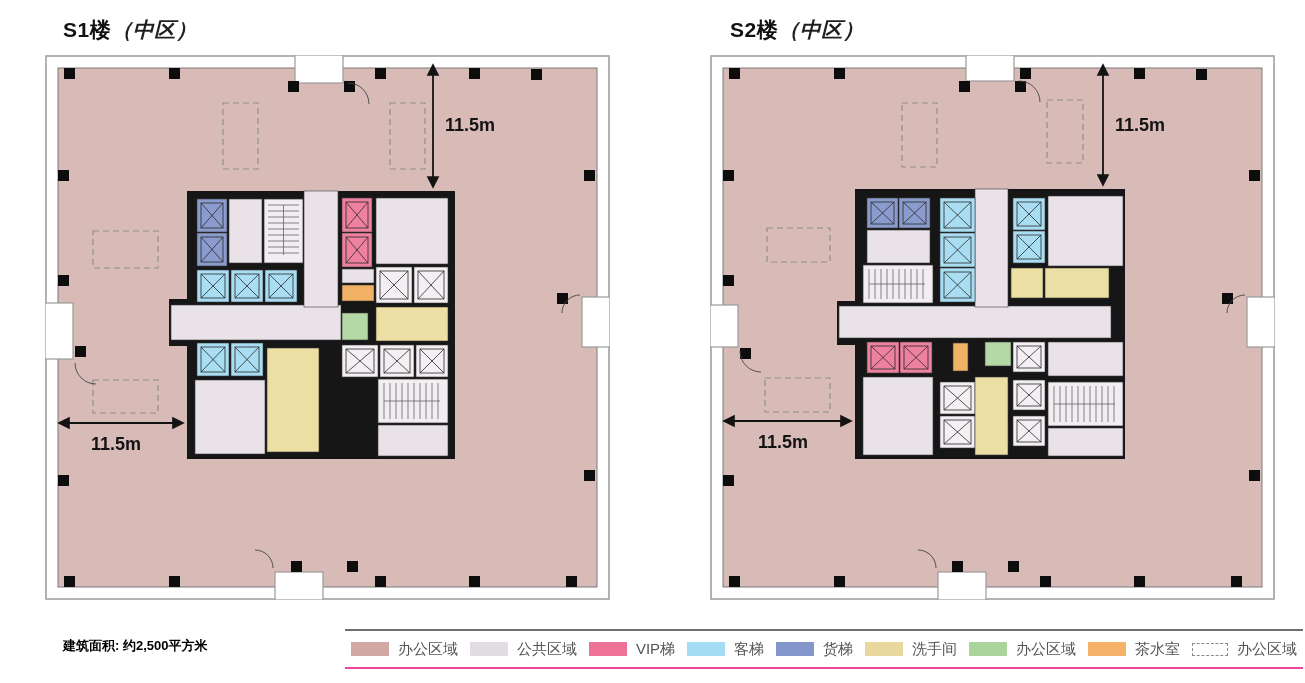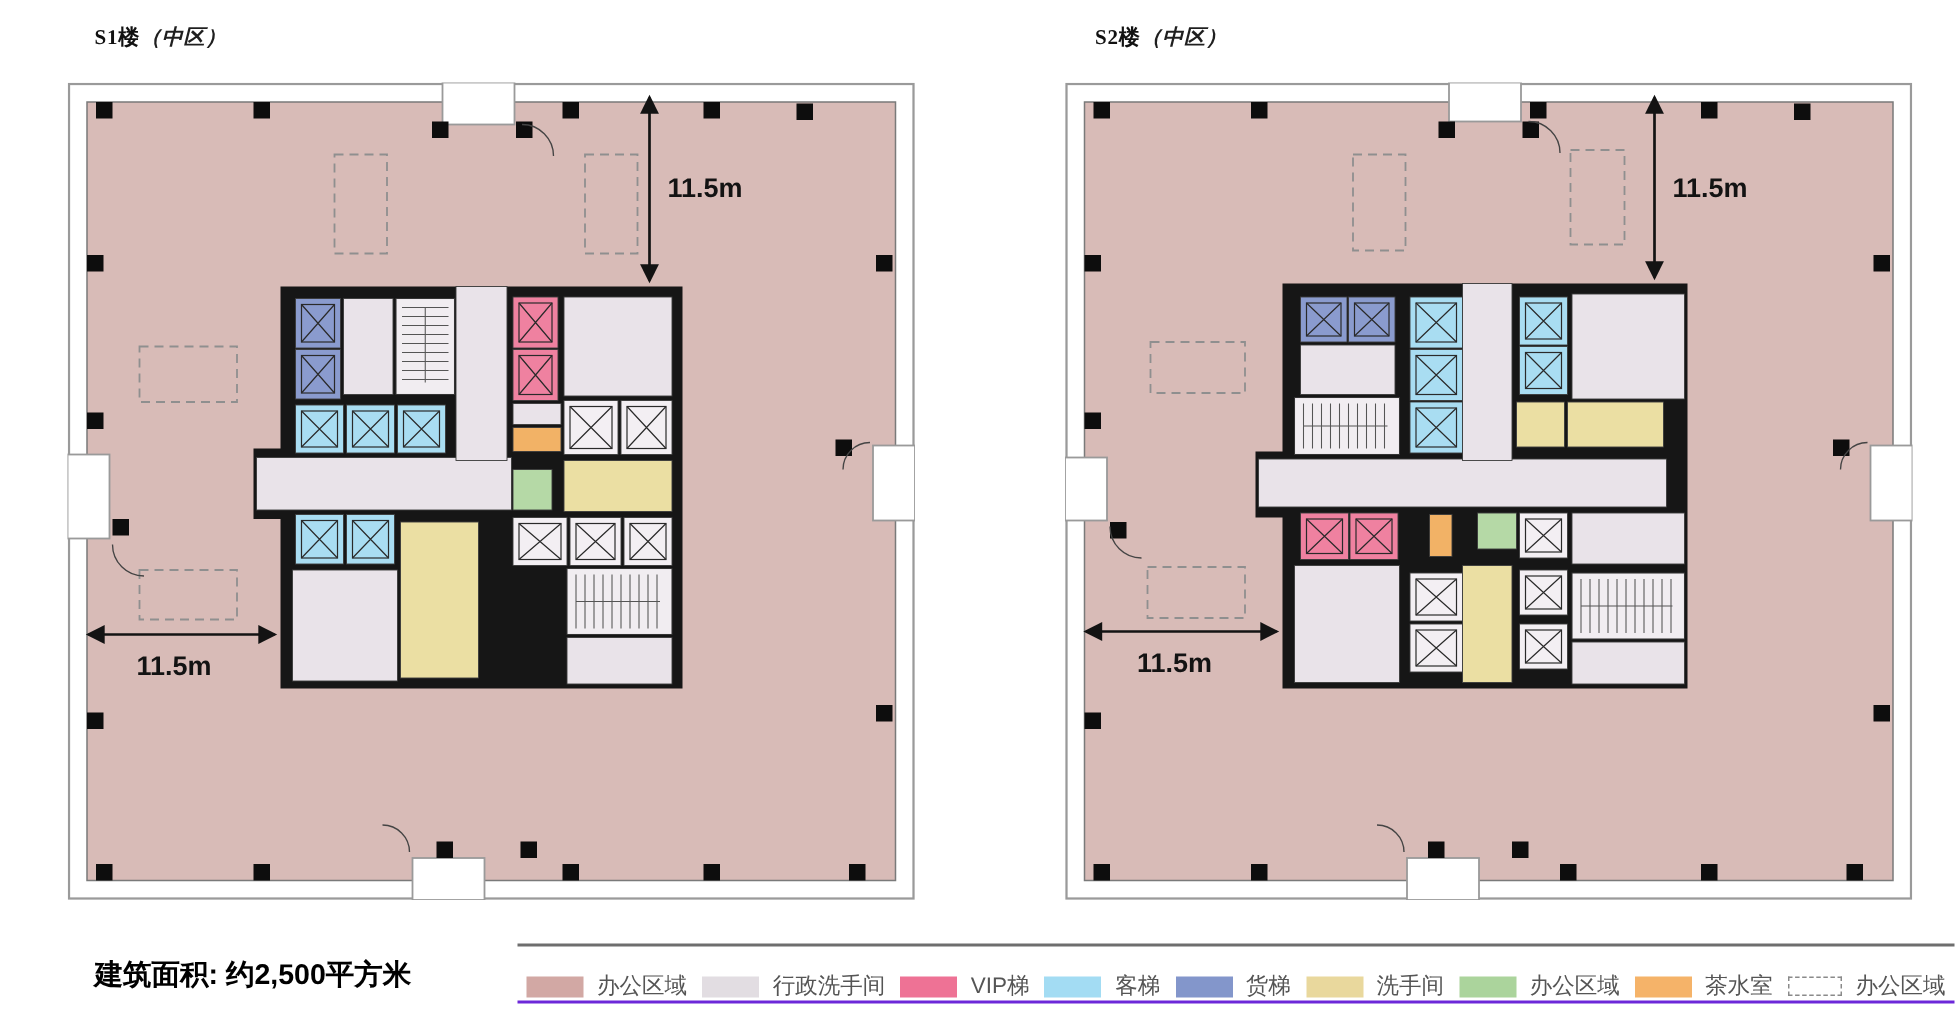--- a/index.html
+++ b/index.html
@@ -1,20 +1,20 @@
 <!DOCTYPE html>
 <html style="--c-office: #d8bbb7; --c-public: #e9e3e9; --c-vip: #ef81a0; --c-passenger: #a9ddf2; --c-freight: #8a9bce; --c-restroom: #ebdfa3; --c-exec: #b5d9a6; --c-tea: #f2b266; --c-white_elv: #f3eff3; --c-stairs: #f1edf1; --c-core_wall: #161616; --c-dash_line: #8f8f8f; --c-dim_line: #131313;"><head>
 <meta charset="utf-8">
 <style>
   html,body{margin:0;padding:0;}
   body{
     width:1305px;height:683px;position:relative;background:#ffffff;
     font-family:"Liberation Sans",sans-serif;overflow:hidden;
   }
-  .ptitle{position:absolute;top:16px;font-size:14px;color:#111;letter-spacing:.5px;white-space:nowrap;font-family:Liberation Serif, serif;}
+  .ptitle{position:absolute;top:16px;font-size:21px;color:#111;letter-spacing:.5px;white-space:nowrap;}
   .ptitle .t1{font-weight:bold;}
   .ptitle .t2{font-weight:bold;font-style:italic;color:#1f1f1f;}
   .plan{position:absolute;width:676px;height:545px;}
   #plan-s1{left:45px;top:55px;}
   #plan-s2{left:710px;top:55px;}
   svg.plansvg{width:565px;height:545px;display:block;}
 
   .slab{fill:#ffffff;stroke:#9a9a9a;stroke-width:1.5;}
   .office{fill:var(--c-office);stroke:#7a7a7a;stroke-width:1;}
   .notch{fill:#ffffff;stroke:#9a9a9a;stroke-width:1.2;}
@@ -29,29 +29,29 @@
   .room-exec{fill:var(--c-exec);stroke:#3a3a3a;stroke-width:.6;}
   .room-tea{fill:var(--c-tea);stroke:#3a3a3a;stroke-width:.6;}
   .room-welv{fill:var(--c-white_elv);stroke:#3a3a3a;stroke-width:.6;}
   .stairs rect{fill:var(--c-stairs);stroke:#333;stroke-width:.7;}
   .door path{fill:none;stroke:#444;stroke-width:.9;}
   .dim{stroke:var(--c-dim_line);stroke-width:1.8;fill:none;}
   .dimtext{font-weight:bold;font-size:18px;fill:#131313;font-family:"Liberation Sans",sans-serif;}
 
   .legend{
     position:absolute;left:345px;top:629px;width:958px;height:40px;
-    border-top:2px solid #6e6e6e;border-bottom:2px solid #6d28d9;
-    display:flex;align-items:flex-end;justify-content:space-between;
+    border-top:2px solid #6e6e6e;border-bottom:2px solid #ec4899;
+    display:flex;align-items:center;justify-content:space-between;
     padding:0 6px;box-sizing:border-box;
   }
   .li{display:flex;align-items:center;gap:9px;}
   .sw{width:38px;height:14px;display:inline-block;}
   .sw.dashed{width:34px;height:11px;background:#fff;border:1.5px dashed #8a8a8a;}
   .ll{font-size:15px;color:#555;white-space:nowrap;}
-  .area{position:absolute;left:63px;top:637px;font-size:19px;font-weight:bold;color:#000;white-space:nowrap;}
+  .area{position:absolute;left:63px;top:637px;font-size:13px;font-weight:bold;color:#000;white-space:nowrap;}
 </style>
 </head>
 <body>
 
 <div class="ptitle" id="title-s1" style="left:63px;">
   <span class="t1">S1楼</span><span class="t2">（中区）</span>
 </div>
 <div class="ptitle" id="title-s2" style="left:730px;">
   <span class="t1">S2楼</span><span class="t2">（中区）</span>
 </div>
@@ -386,21 +386,21 @@
 
 <div class="area">建筑面积: 约2,500平方米</div>
 
 <div class="legend">
   <div class="li">
     <span class="sw" style="background: rgb(210, 168, 164);"></span>
     <span class="ll">办公区域</span>
   </div>
   <div class="li">
     <span class="sw" style="background: rgb(226, 221, 226);"></span>
-    <span class="ll">行政洗手间</span>
+    <span class="ll">公共区域</span>
   </div>
   <div class="li">
     <span class="sw" style="background: rgb(238, 114, 149);"></span>
     <span class="ll">VIP梯</span>
   </div>
   <div class="li">
     <span class="sw" style="background: rgb(163, 220, 243);"></span>
     <span class="ll">客梯</span>
   </div>
   <div class="li">

